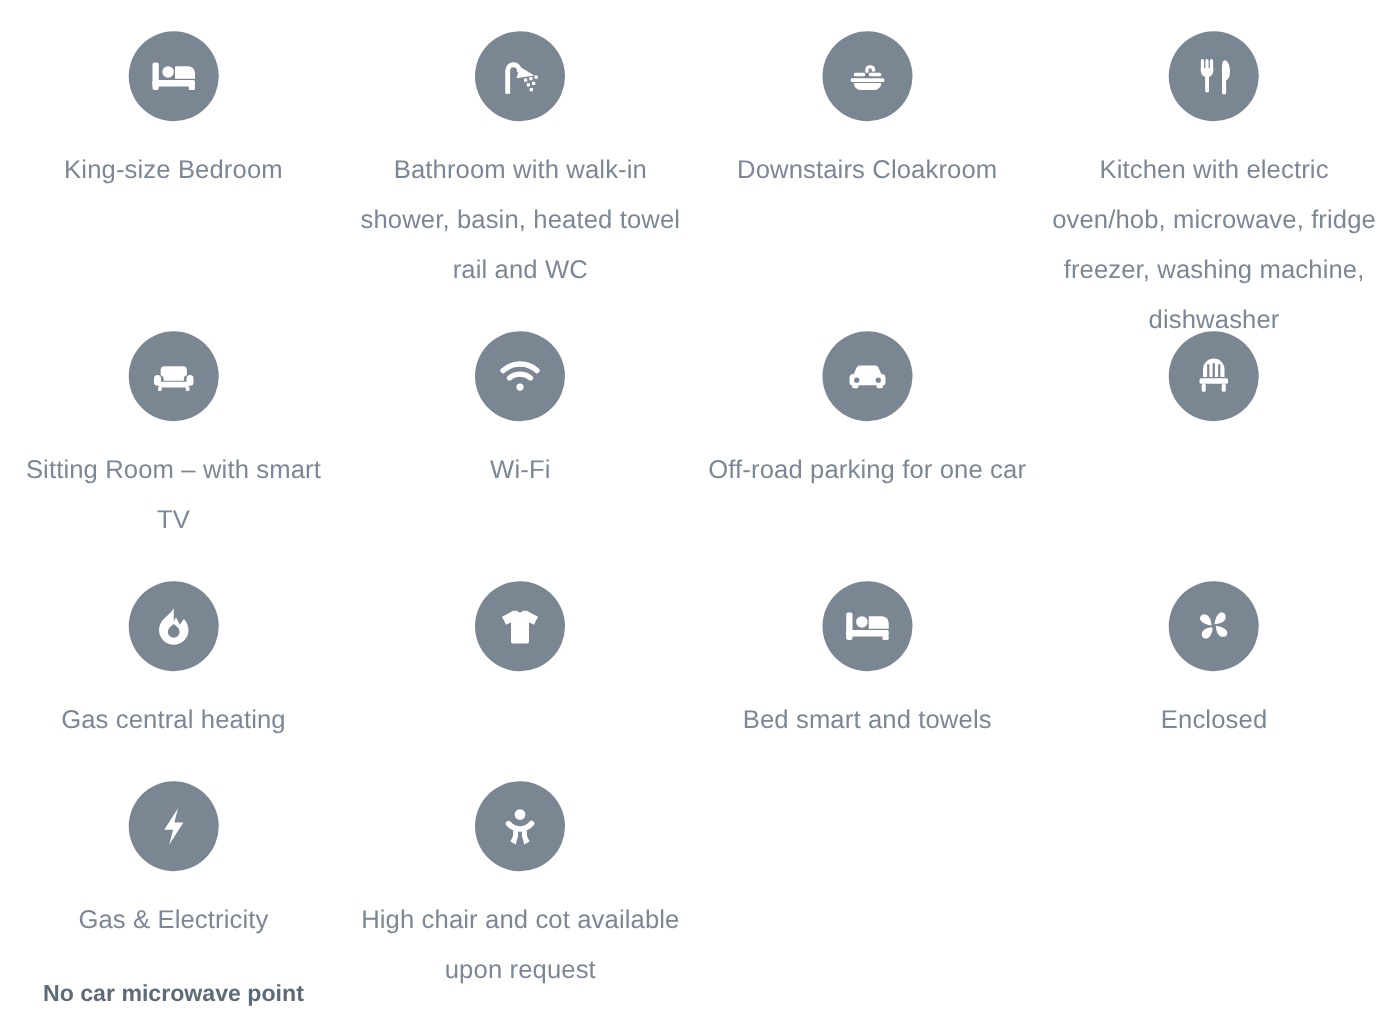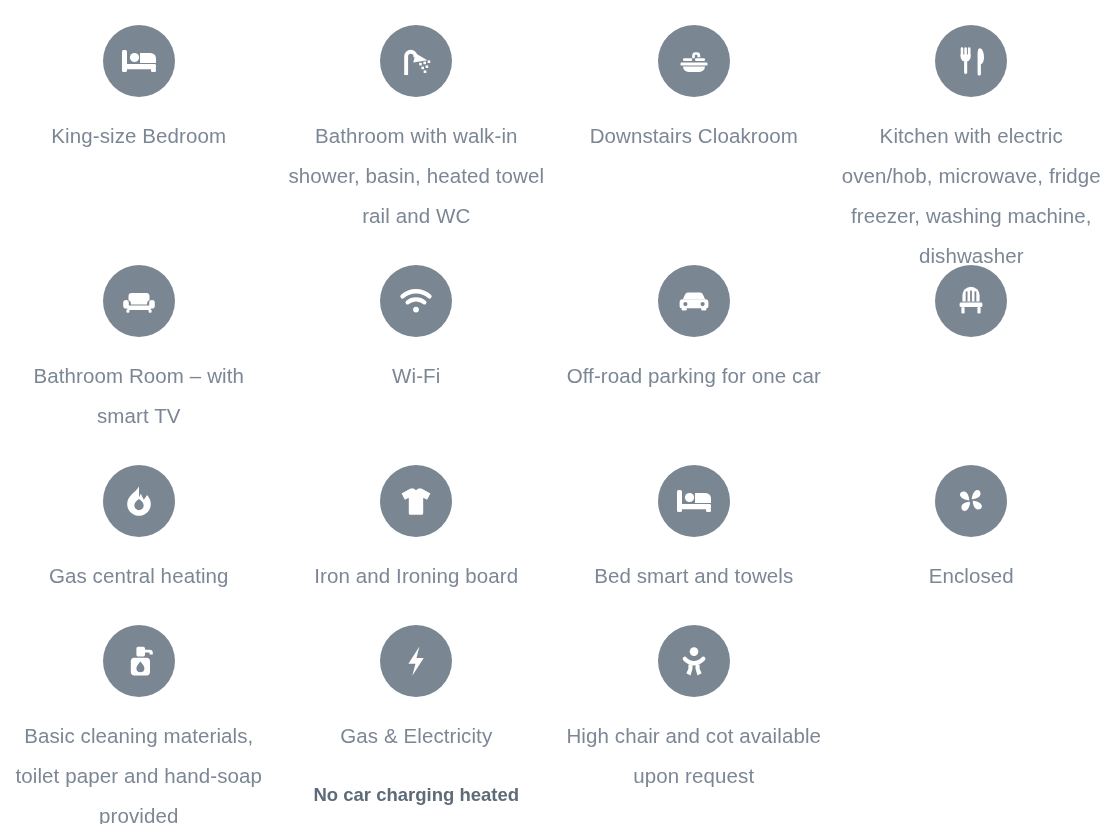--- a/index.html
+++ b/index.html
@@ -131,21 +131,21 @@
     <span class="icon-circle">
       <svg viewBox="0 0 40 40" aria-hidden="true">
         <path d="M9.5 19.2v-4.1a3.2 3.2 0 0 1 3.2-3.2h14.6a3.2 3.2 0 0 1 3.2 3.2v4.1a3.1 3.1 0 0 0-2.4 3v1.3H11.9V22.2a3.1 3.1 0 0 0-2.4-3z"></path>
         <rect x="4.2" y="19" width="5.6" height="8.6" rx="2.8"></rect>
         <rect x="30.2" y="19" width="5.6" height="8.6" rx="2.8"></rect>
         <rect x="8" y="24.4" width="24" height="4.6" rx="1.4"></rect>
         <rect x="7.4" y="28.4" width="3" height="3.4" rx="1"></rect>
         <rect x="29.6" y="28.4" width="3" height="3.4" rx="1"></rect>
       </svg>
     </span>
-    <div class="amenity-label">Bathroom Room – with smart TV</div>
+    <div class="amenity-label">Sitting Room – with smart TV</div>
   </div>
 
   <div class="amenity-cell">
     <span class="icon-circle">
       <svg viewBox="0 0 40 40" aria-hidden="true">
         <g fill="none" stroke="#ffffff" stroke-linecap="round">
           <path d="M6.5 15.4A20.4 20.4 0 0 1 33.5 15.4" stroke-width="4.4"></path>
           <path d="M11.6 21.4a13.2 13.2 0 0 1 16.8 0" stroke-width="4.2"></path>
         </g>
         <circle cx="20" cy="28.6" r="2.9"></circle>
@@ -191,21 +191,20 @@
     </span>
     <div class="amenity-label">Gas central heating</div>
   </div>
 
   <div class="amenity-cell">
     <span class="icon-circle">
       <svg viewBox="0 0 40 40" aria-hidden="true">
         <path d="M14.6 7.6h3.2a2.4 2.4 0 0 0 4.4 0h3.2l9 4.8-3.3 6.4-3.9-2v15.4a1.6 1.6 0 0 1-1.6 1.6H14.4a1.6 1.6 0 0 1-1.6-1.6V16.8l-3.9 2-3.3-6.4z"></path>
       </svg>
     </span>
-    <div class="amenity-label">Iron and Ironing board</div>
   </div>
 
   <div class="amenity-cell">
     <span class="icon-circle">
       <svg viewBox="0 0 40 40" aria-hidden="true">
         <rect x="3" y="9" width="5" height="22" rx="1.6"></rect>
         <circle cx="15.5" cy="16.5" r="4.6"></circle>
         <path d="M21 12h10.5a5.5 5.5 0 0 1 5.5 5.5V22H21z"></path>
         <rect x="3" y="23" width="34" height="5.2" rx="1.4"></rect>
         <rect x="32" y="27.5" width="5" height="3.5" rx="1.2"></rect>
@@ -221,39 +220,29 @@
         <path d="M21.6 19.4c3.1-.4 6.3-1.2 8.2-3.2 2.6-2.7.6-6.3-3.1-5.7-3 .5-4.5 3.9-5.1 8.9z" opacity="0"></path>
         <path d="M21.5 19.5c3.1.4 6.3 1.2 8.2 3.2 2.6 2.7.6 6.3-3.1 5.7-3-.5-4.5-3.9-5.1-8.9z"></path>
         <path d="M19.4 20.5c-.4 3.1-1.2 6.3-3.2 8.2-2.7 2.6-6.3.6-5.7-3.1.5-3 3.9-4.5 8.9-5.1z"></path>
         <path d="M18.4 19.4c-3.1-.4-6.3-1.2-8.2-3.2-2.6-2.7-.6-6.3 3.1-5.7 3 .5 4.5 3.9 5.1 8.9z"></path>
         <circle cx="20" cy="20" r="1.9" fill="#7b8693"></circle>
       </svg>
     </span>
     <div class="amenity-label">Enclosed</div>
   </div>
 
-  <div class="amenity-cell">
-    <span class="icon-circle">
-      <svg viewBox="0 0 40 40" aria-hidden="true">
-        <path d="M19 5.8h5.4a1.6 1.6 0 0 1 1.6 1.6v1.3h4.6a3.2 3.2 0 0 1 3.2 3.2v1.6h-3.2v-1.2a.8.8 0 0 0-.8-.8H26v2.3a1.6 1.6 0 0 1-1.6 1.6H19a1.6 1.6 0 0 1-1.6-1.6V7.4A1.6 1.6 0 0 1 19 5.8z"></path>
-        <path d="M15.4 16.8h12a3.6 3.6 0 0 1 3.6 3.6v10.4a3.6 3.6 0 0 1-3.6 3.6h-12a3.6 3.6 0 0 1-3.6-3.6V20.4a3.6 3.6 0 0 1 3.6-3.6z"></path>
-        <path d="M21.4 20.5c2.4 2.9 4 4.8 4 6.7a4 4 0 0 1-8 0c0-1.9 1.6-3.8 4-6.7z" fill="#7b8693"></path>
-      </svg>
-    </span>
-    <div class="amenity-label">Basic cleaning materials, toilet paper and hand-soap provided</div>
-  </div>
 
   <div class="amenity-cell">
     <span class="icon-circle">
       <svg viewBox="0 0 40 40" aria-hidden="true">
         <path d="M23.4 5.6l-11 17.2h7.1l-3.2 12 11.4-17.8h-7.2z"></path>
       </svg>
     </span>
     <div class="amenity-label">Gas &amp; Electricity</div>
-    <div class="amenity-note">No car charging heated</div>
+    <div class="amenity-note">No car microwave point</div>
   </div>
 
   <div class="amenity-cell">
     <span class="icon-circle">
       <svg viewBox="0 0 40 40" aria-hidden="true">
         <circle cx="20" cy="10.6" r="4.3"></circle>
         <path d="M9.4 16.2a2.2 2.2 0 0 1 3.1.2 9.6 9.6 0 0 0 15 0 2.2 2.2 0 1 1 3.3 2.9 14 14 0 0 1-21.6 0 2.2 2.2 0 0 1 .2-3.1z"></path>
         <path d="M14.4 23.4h4.1v4.3l-2 6.8-4.1-2.3 2-4.5z"></path>
         <path d="M25.6 23.4h-4.1v4.3l2 6.8 4.1-2.3-2-4.5z"></path>
       </svg>

